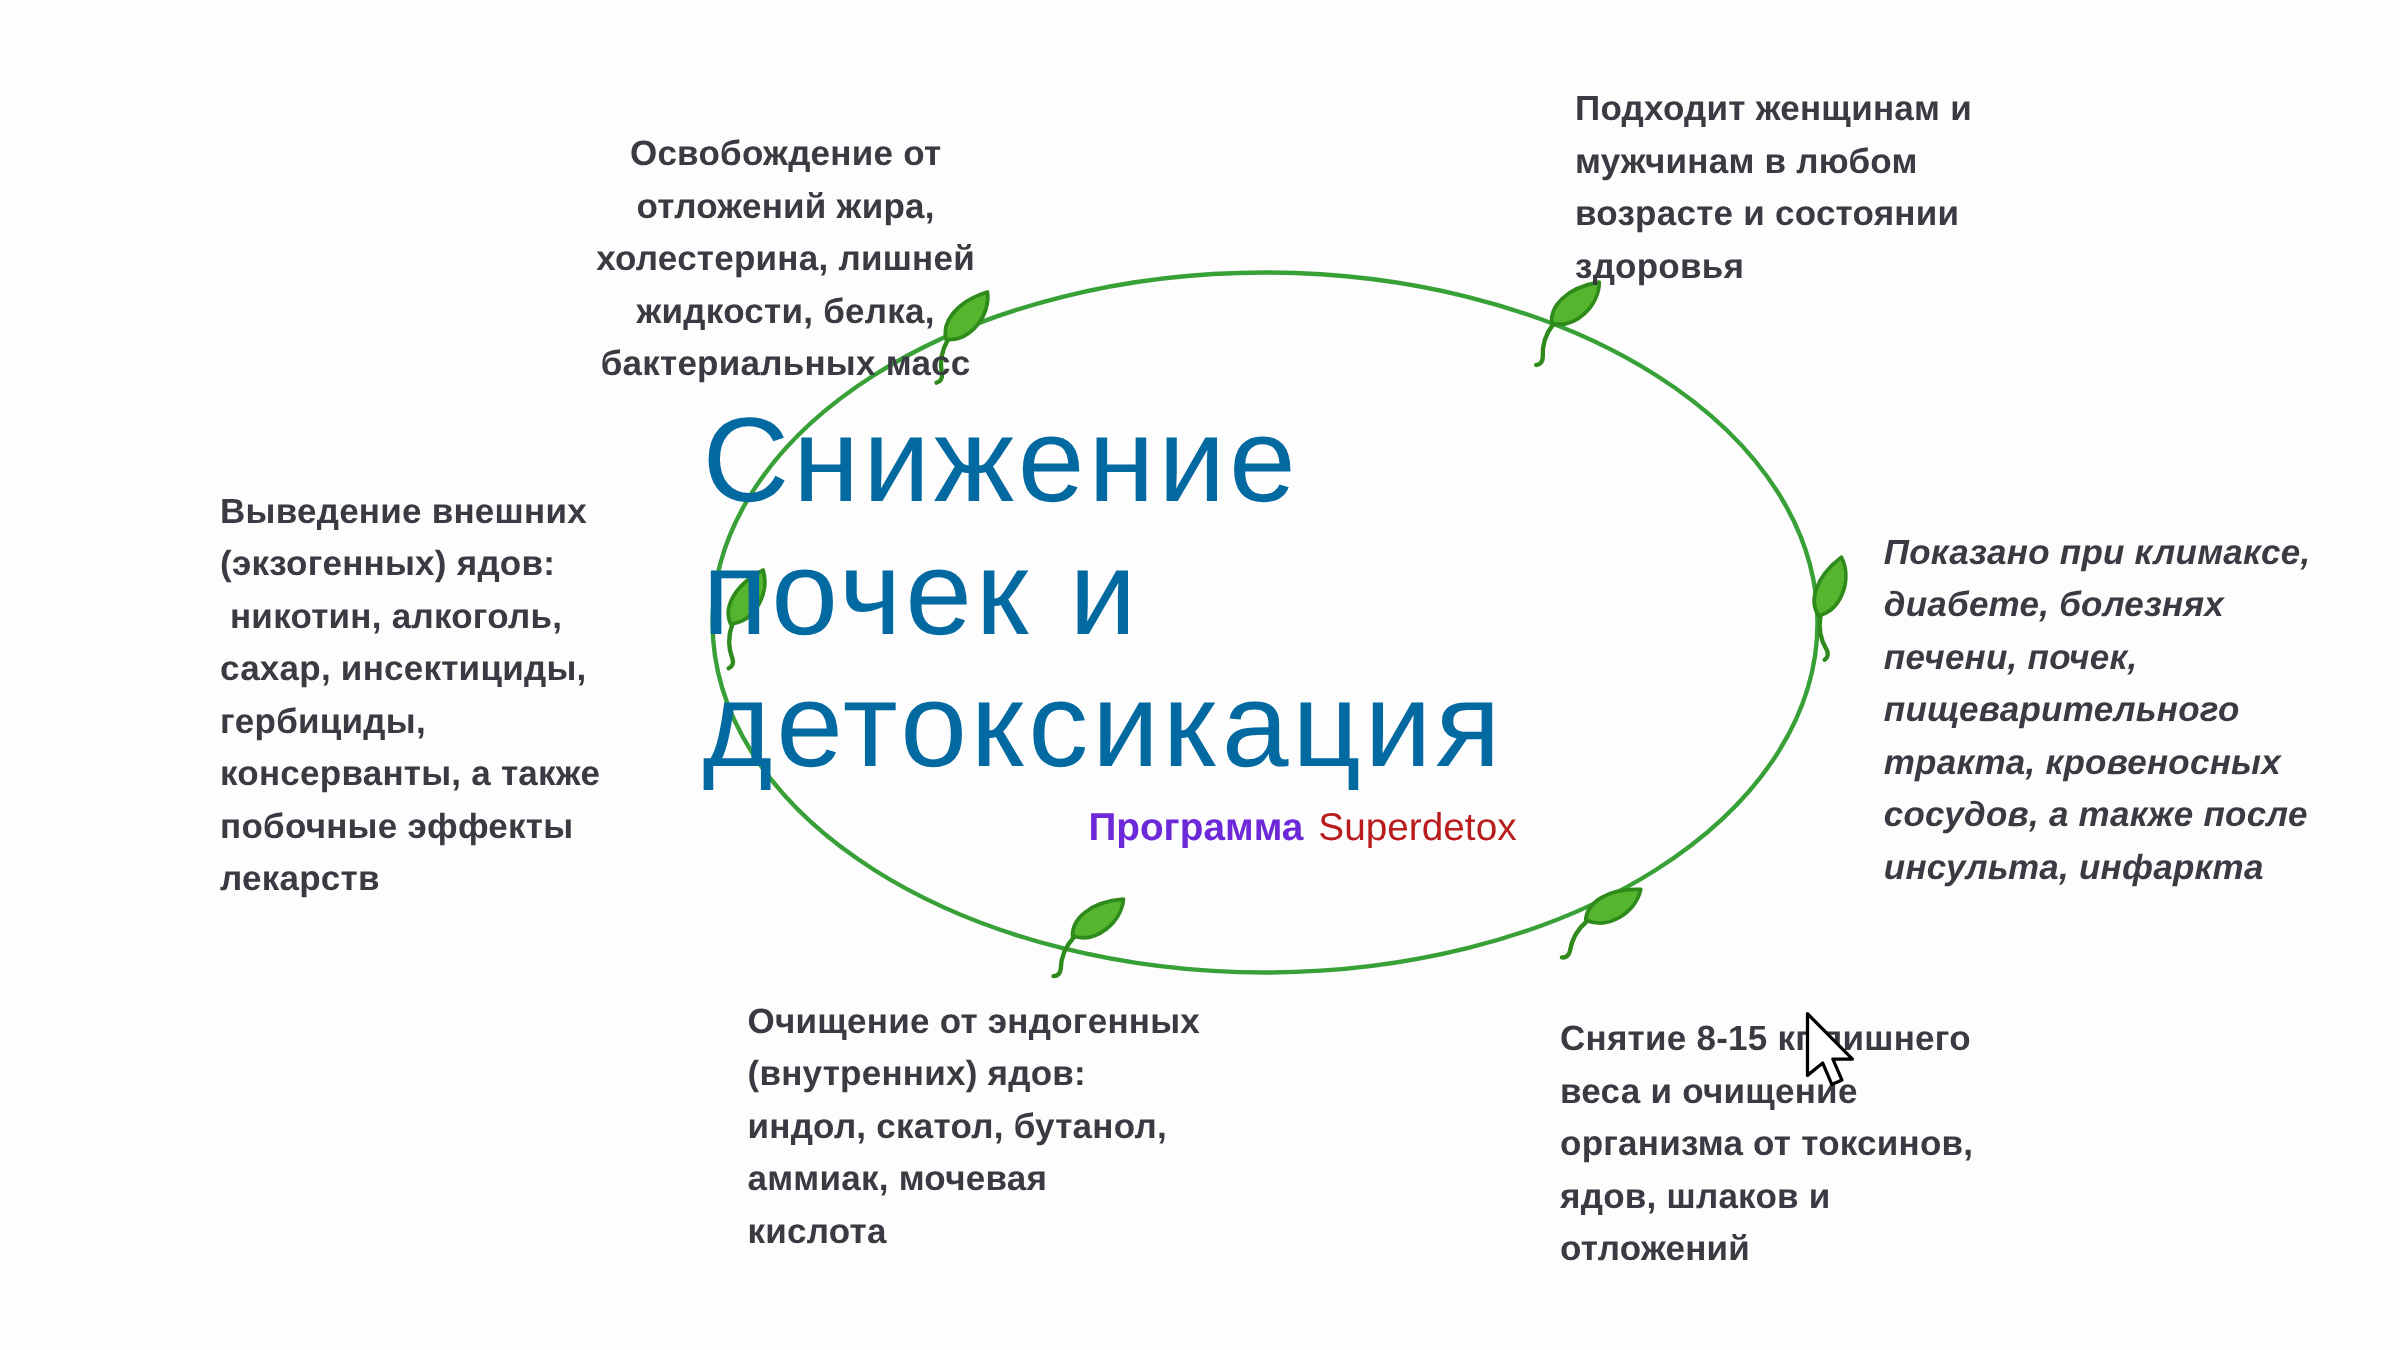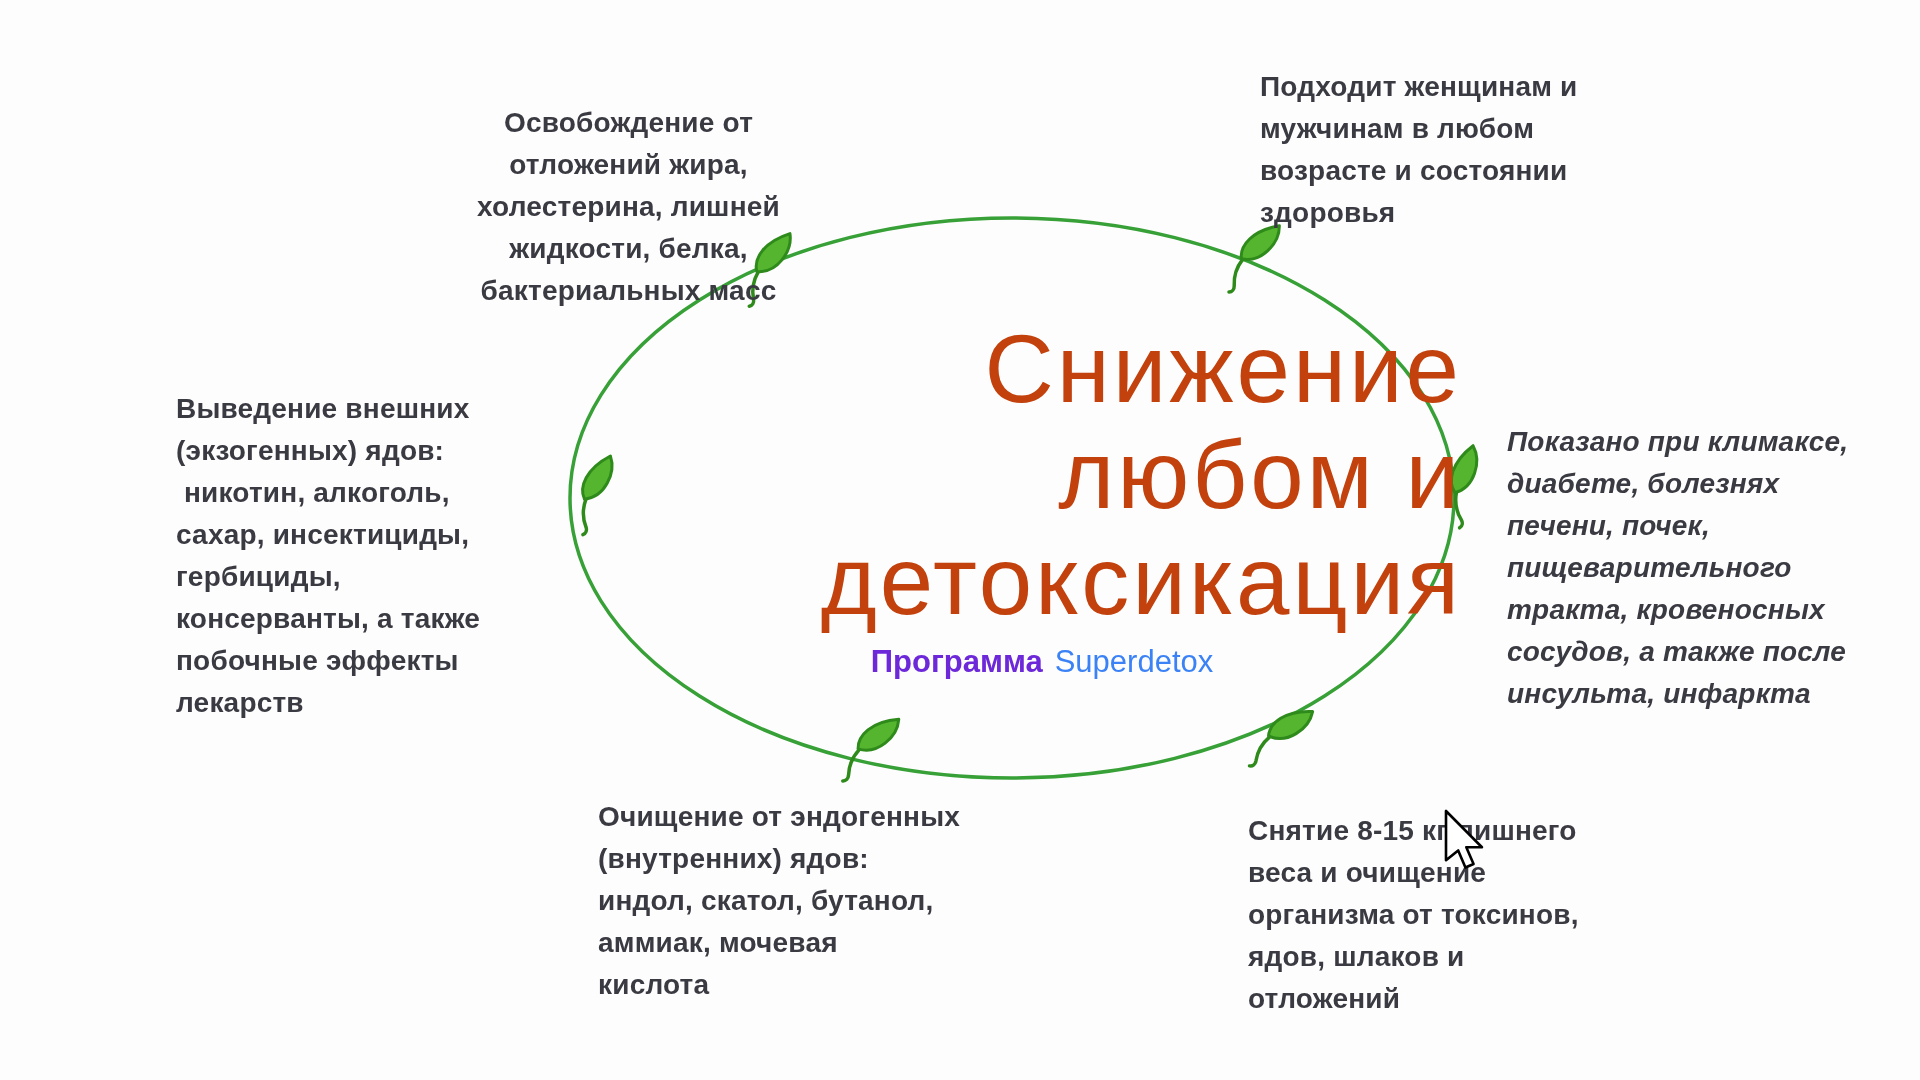--- a/index.html
+++ b/index.html
@@ -30,37 +30,37 @@
   .b1 { left: 477px;  top: 102px; text-align: center;  }
   .b2 { left: 1260px; top: 66px;  }
   .b3 { left: 176px;  top: 388px; }
   .b4 { left: 1507px; top: 421px; font-style: italic; }
   .b5 { left: 598px;  top: 796px; }
   .b6 { left: 1248px; top: 810px; }
   .title {
     position: absolute;
     left: 562px; top: 316px;
     width: 900px;
-    text-align: right;
+    text-align: left;
     font-size: 96px;
     line-height: 106px;
     font-weight: 400;
     letter-spacing: 3px;
-    color: #c2410c;
+    color: #0369a1;
   }
   .program {
     position: absolute;
     left: 592px; top: 643px;
     width: 900px;
     text-align: center;
     font-size: 31px;
     line-height: 38px;
   }
   .program .label { font-weight: 700; color: #6d28d9; }
-  .program .brand { font-weight: 400; color: #3b82f6; margin-left: 12px; }
+  .program .brand { font-weight: 400; color: #b91c1c; margin-left: 12px; }
 </style>
 </head>
 <body>
 
 <div class="stage">
 
   <svg class="layer" viewBox="0 0 1920 1080" aria-hidden="true">
     <defs>
       <g id="leaf">
         <path d="M 1 5 C -7 10 -13 17 -16 27 C -17 30 -20 32 -23 31" fill="none" stroke-width="3.5" stroke-linecap="round" stroke="#2e8a1a"></path>
@@ -73,21 +73,21 @@
     <use href="#leaf" transform="translate(755,268) rotate(-28)"></use>
     <use href="#leaf" transform="translate(1240,255) rotate(-20)"></use>
     <use href="#leaf" transform="translate(582,496) rotate(-38)"></use>
     <use href="#leaf" transform="translate(1452,490) rotate(-48)"></use>
     <use href="#leaf" transform="translate(857,745) rotate(-15)"></use>
     <use href="#leaf" transform="translate(1268,732) rotate(-8)"></use>
   </svg>
 
   <div class="title">
     <div>Снижение</div>
-    <div>любом и</div>
+    <div>почек и</div>
     <div>детоксикация</div>
   </div>
 
   <div class="program">
     <span class="label">Программа</span><span class="brand">Superdetox</span>
   </div>
 
   <div class="benefit b1">Освобождение от
 отложений жира,
 холестерина, лишней

